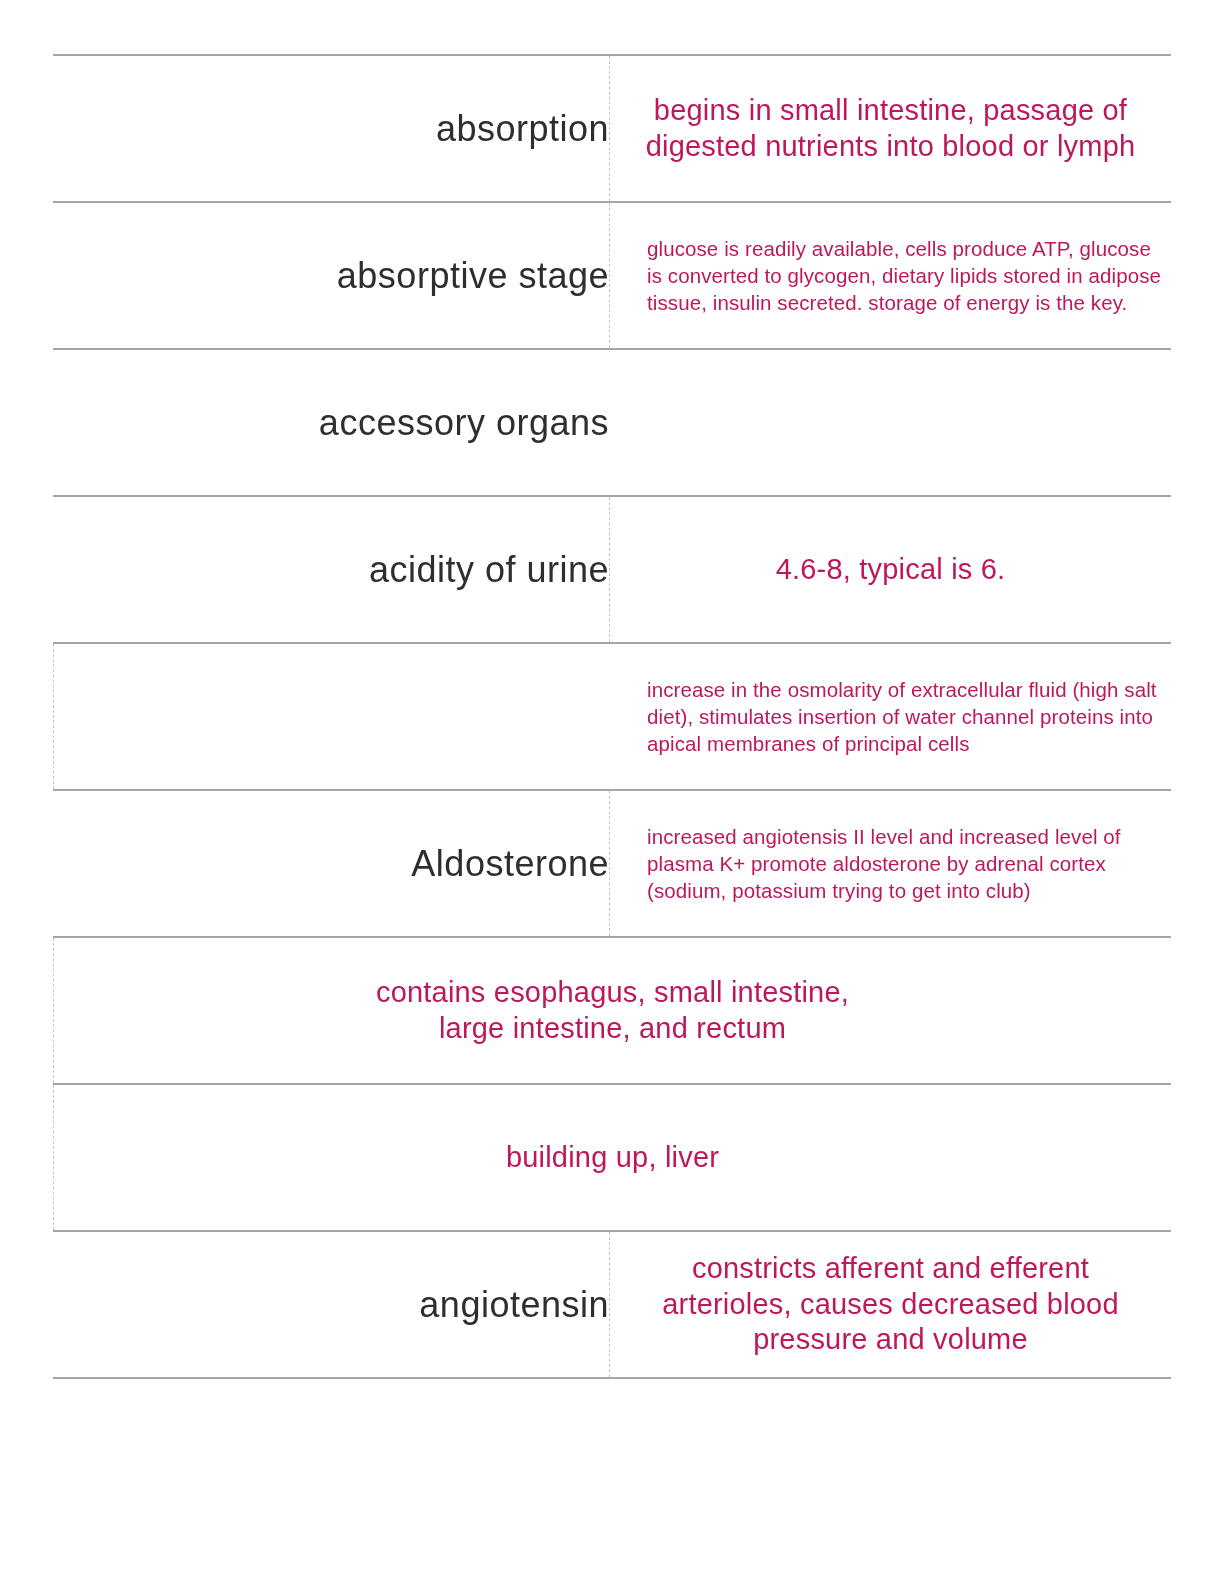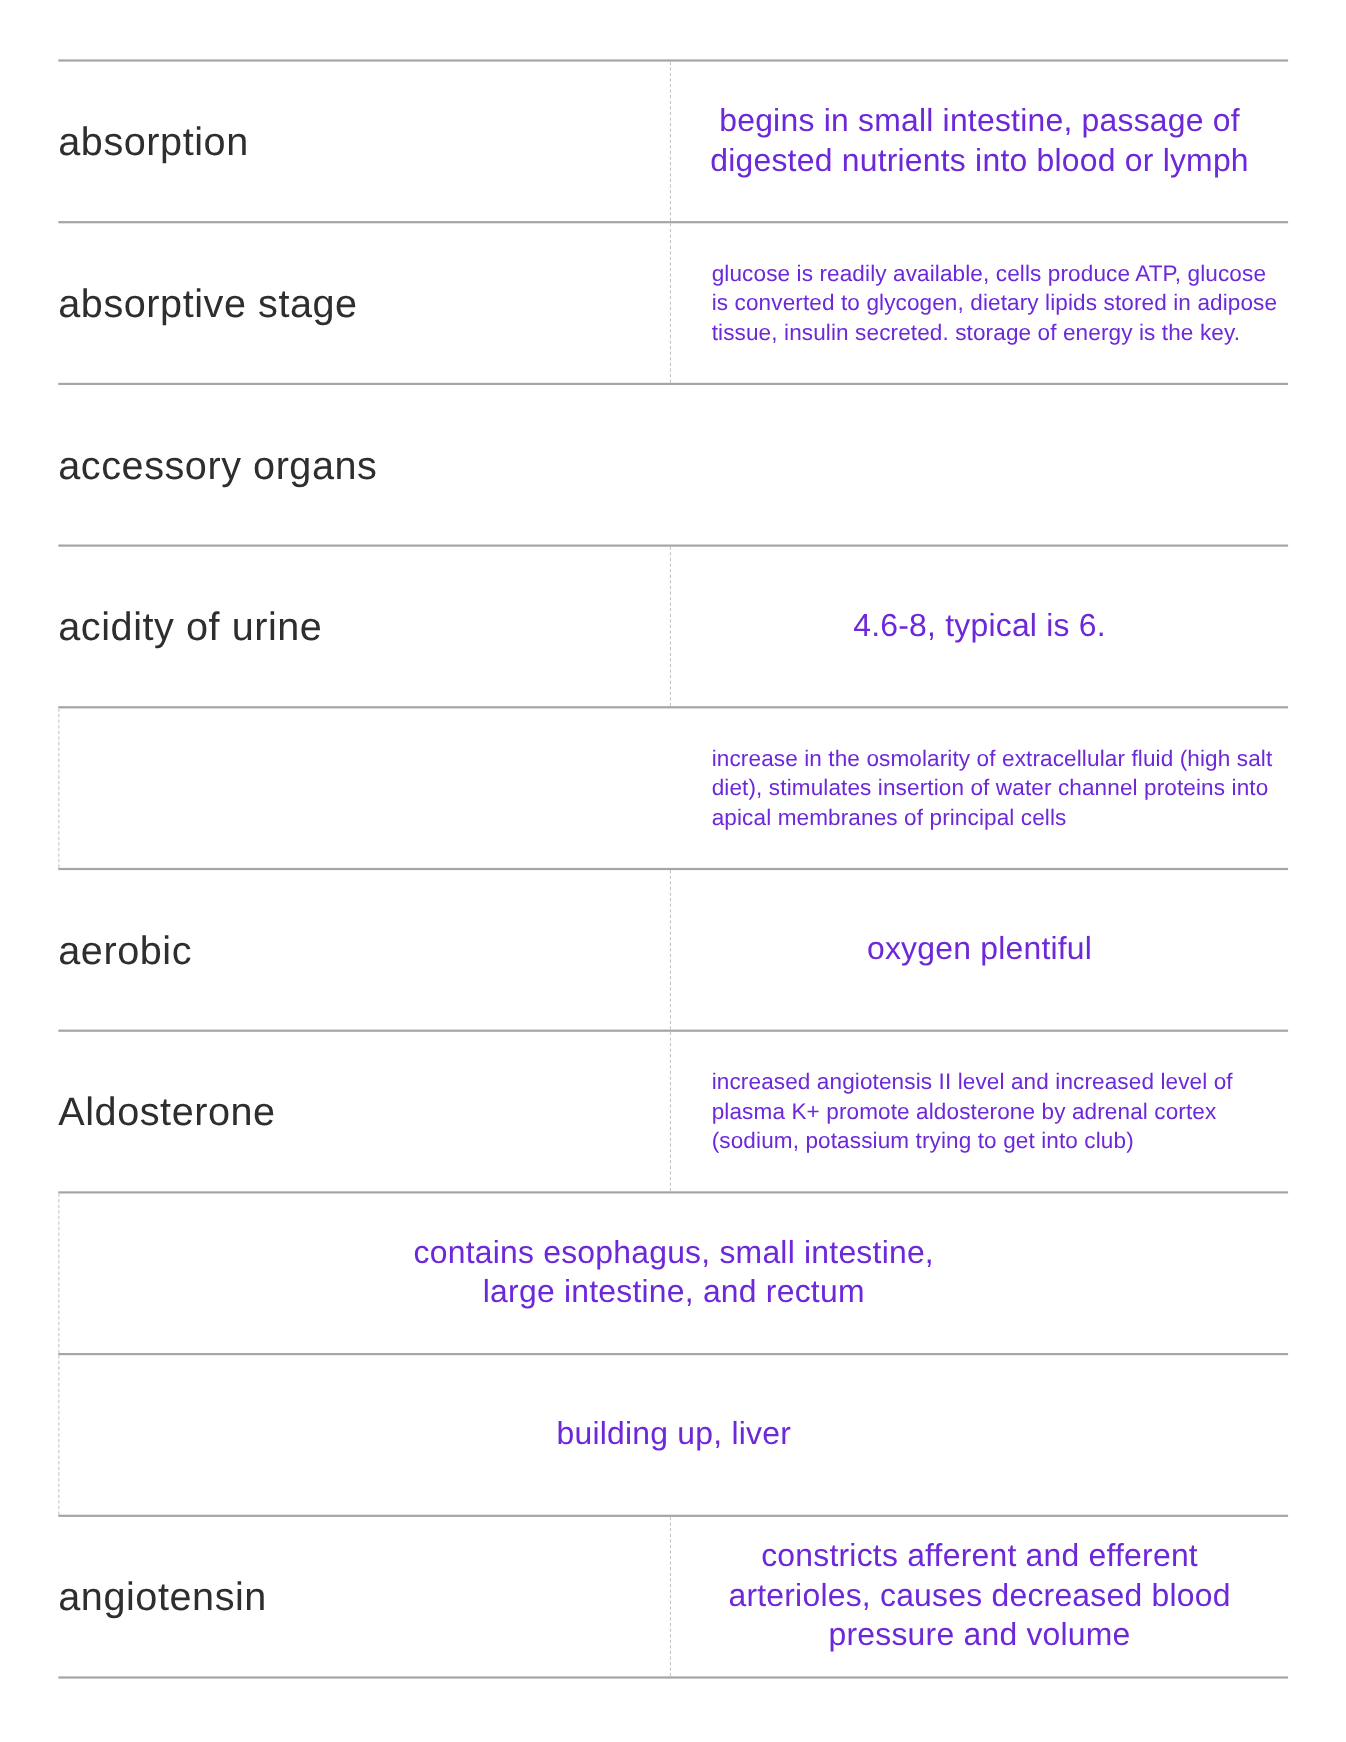--- a/index.html
+++ b/index.html
@@ -19,38 +19,38 @@
   }
   .card-row {
     display: flex;
     height: 145px;
     border-top: 2px solid #a5a5a5;
   }
   .term-cell {
     width: 556px;
     display: flex;
     align-items: center;
-    justify-content: flex-start;
+    justify-content: flex-end;
   }
   .def-cell {
     flex: 1;
     border-left: 1px dashed #c6c6c6;
     display: flex;
     align-items: center;
     justify-content: center;
   }
   .term {
     font-size: 36px;
     font-weight: 400;
     color: #2e2e2e;
     letter-spacing: 0.5px;
     text-align: center;
   }
   .def {
-    color: #6d28d9;
+    color: #be185d;
   }
   .def-large {
     font-size: 29px;
     line-height: 1.22;
     text-align: center;
     max-width: 520px;
     letter-spacing: 0.2px;
   }
   .def-small {
     font-size: 20.5px;
@@ -101,28 +101,20 @@
       <div class="def def-large">4.6-8, typical is 6.</div>
     </div>
   </div>
 
   <div class="card-row small">
     <div class="def-cell">
       <div class="def def-small">increase in the osmolarity of extracellular fluid (high salt diet), stimulates insertion of water channel proteins into apical membranes of principal cells</div>
     </div>
   </div>
 
-  <div class="card-row">
-    <div class="term-cell">
-      <div class="term">aerobic</div>
-    </div>
-    <div class="def-cell">
-      <div class="def def-large">oxygen plentiful</div>
-    </div>
-  </div>
 
   <div class="card-row small">
     <div class="term-cell">
       <div class="term">Aldosterone</div>
     </div>
     <div class="def-cell">
       <div class="def def-small">increased angiotensis II level and increased level of plasma K+ promote aldosterone by adrenal cortex (sodium, potassium trying to get into club)</div>
     </div>
   </div>
 

